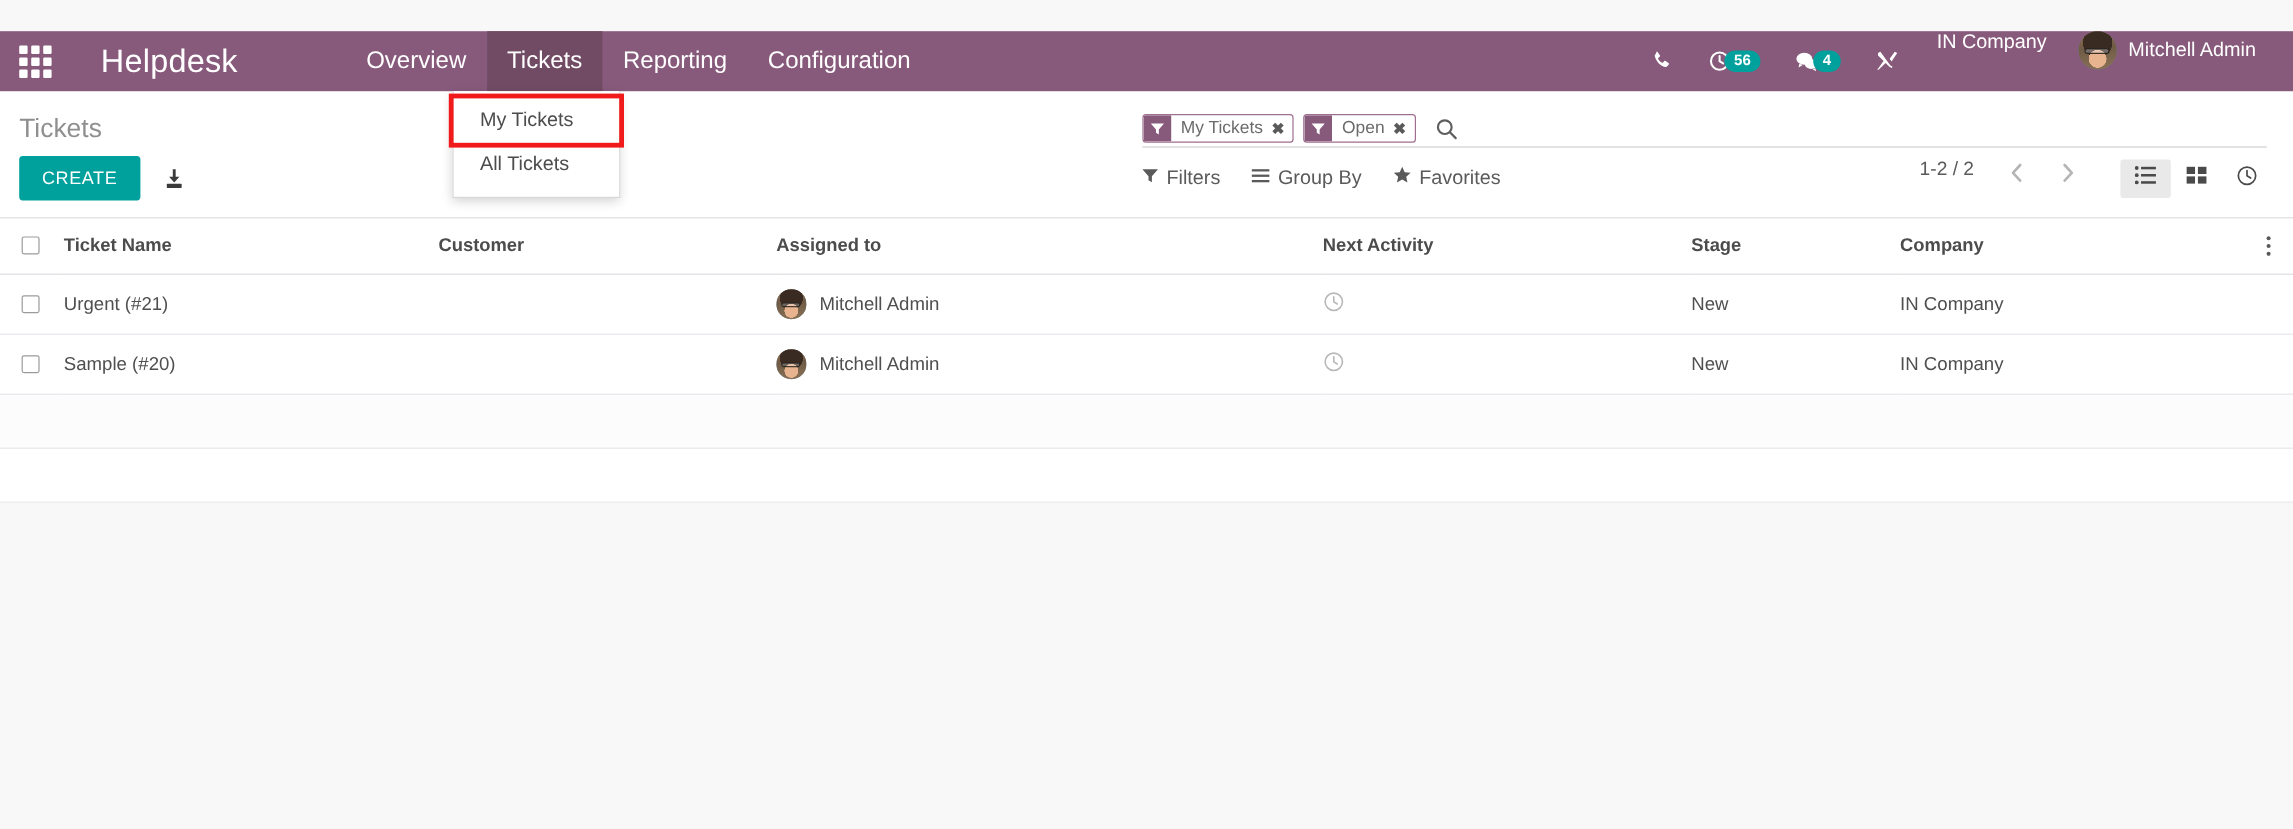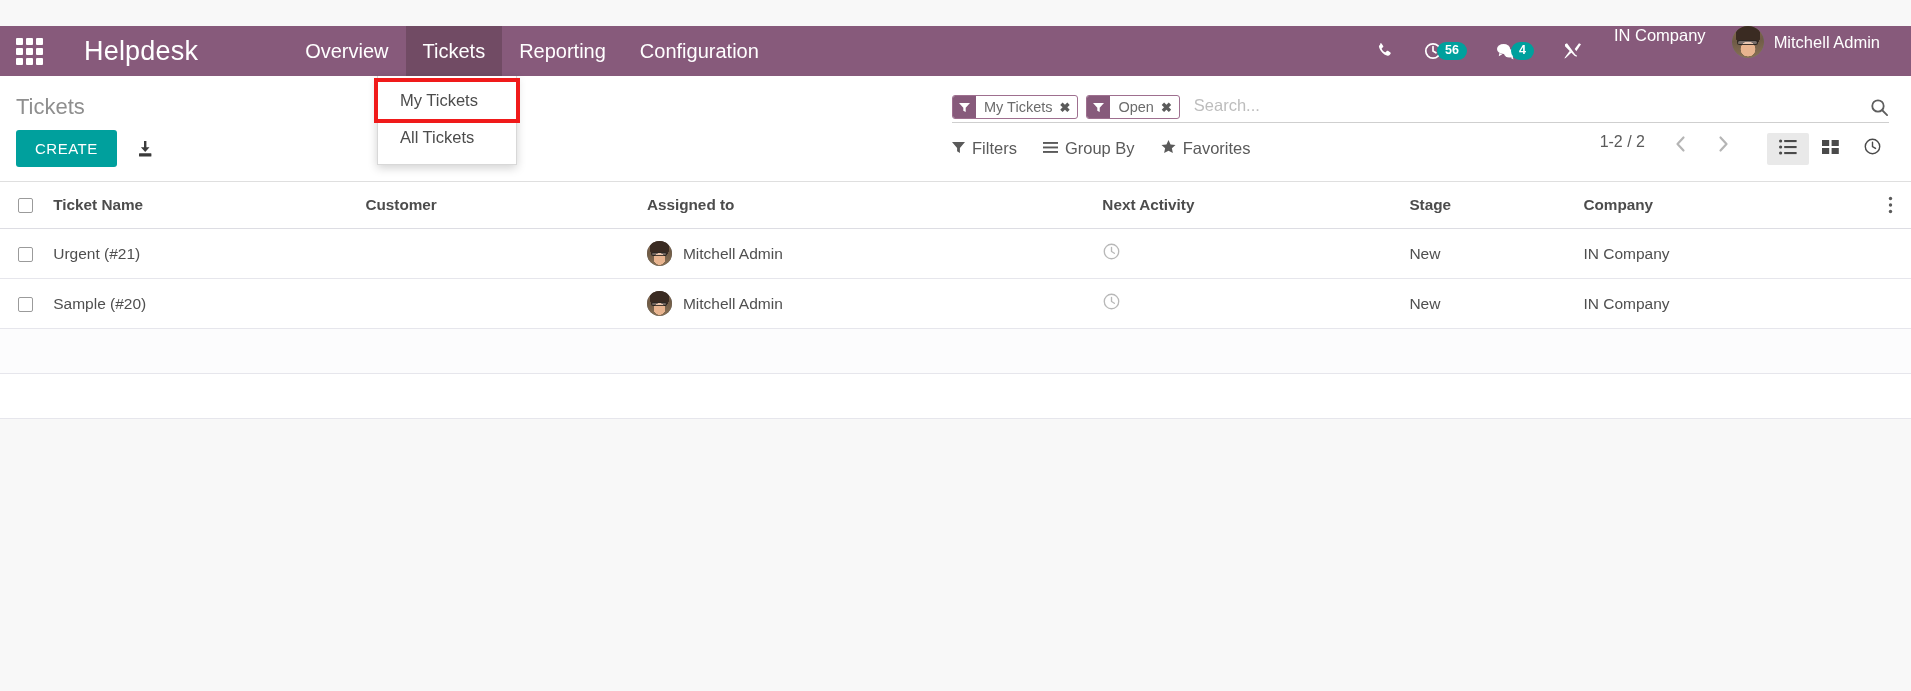--- a/index.html
+++ b/index.html
@@ -495,21 +495,20 @@
       <div class="facet">
         <span class="facet-icon">
           <svg width="11" height="11" viewBox="0 0 12 12" fill="currentColor">
             <path d="M0 1h12L7.3 6.4V11L4.7 9.5V6.4z"></path>
           </svg>
         </span>
         <span class="facet-label">Open</span>
         <span class="facet-close">✖</span>
       </div>
 
-      <input class="search-input" type="text" placeholder="Search..." style="">
 
       <span class="search-submit">
         <svg width="19" height="19" viewBox="0 0 20 20" fill="none" stroke="currentColor" stroke-width="1.9">
           <circle cx="8.4" cy="8.4" r="6"></circle>
           <path d="M12.9 12.9L18 18" stroke-linecap="round"></path>
         </svg>
       </span>
     </div>
   </div>
 

